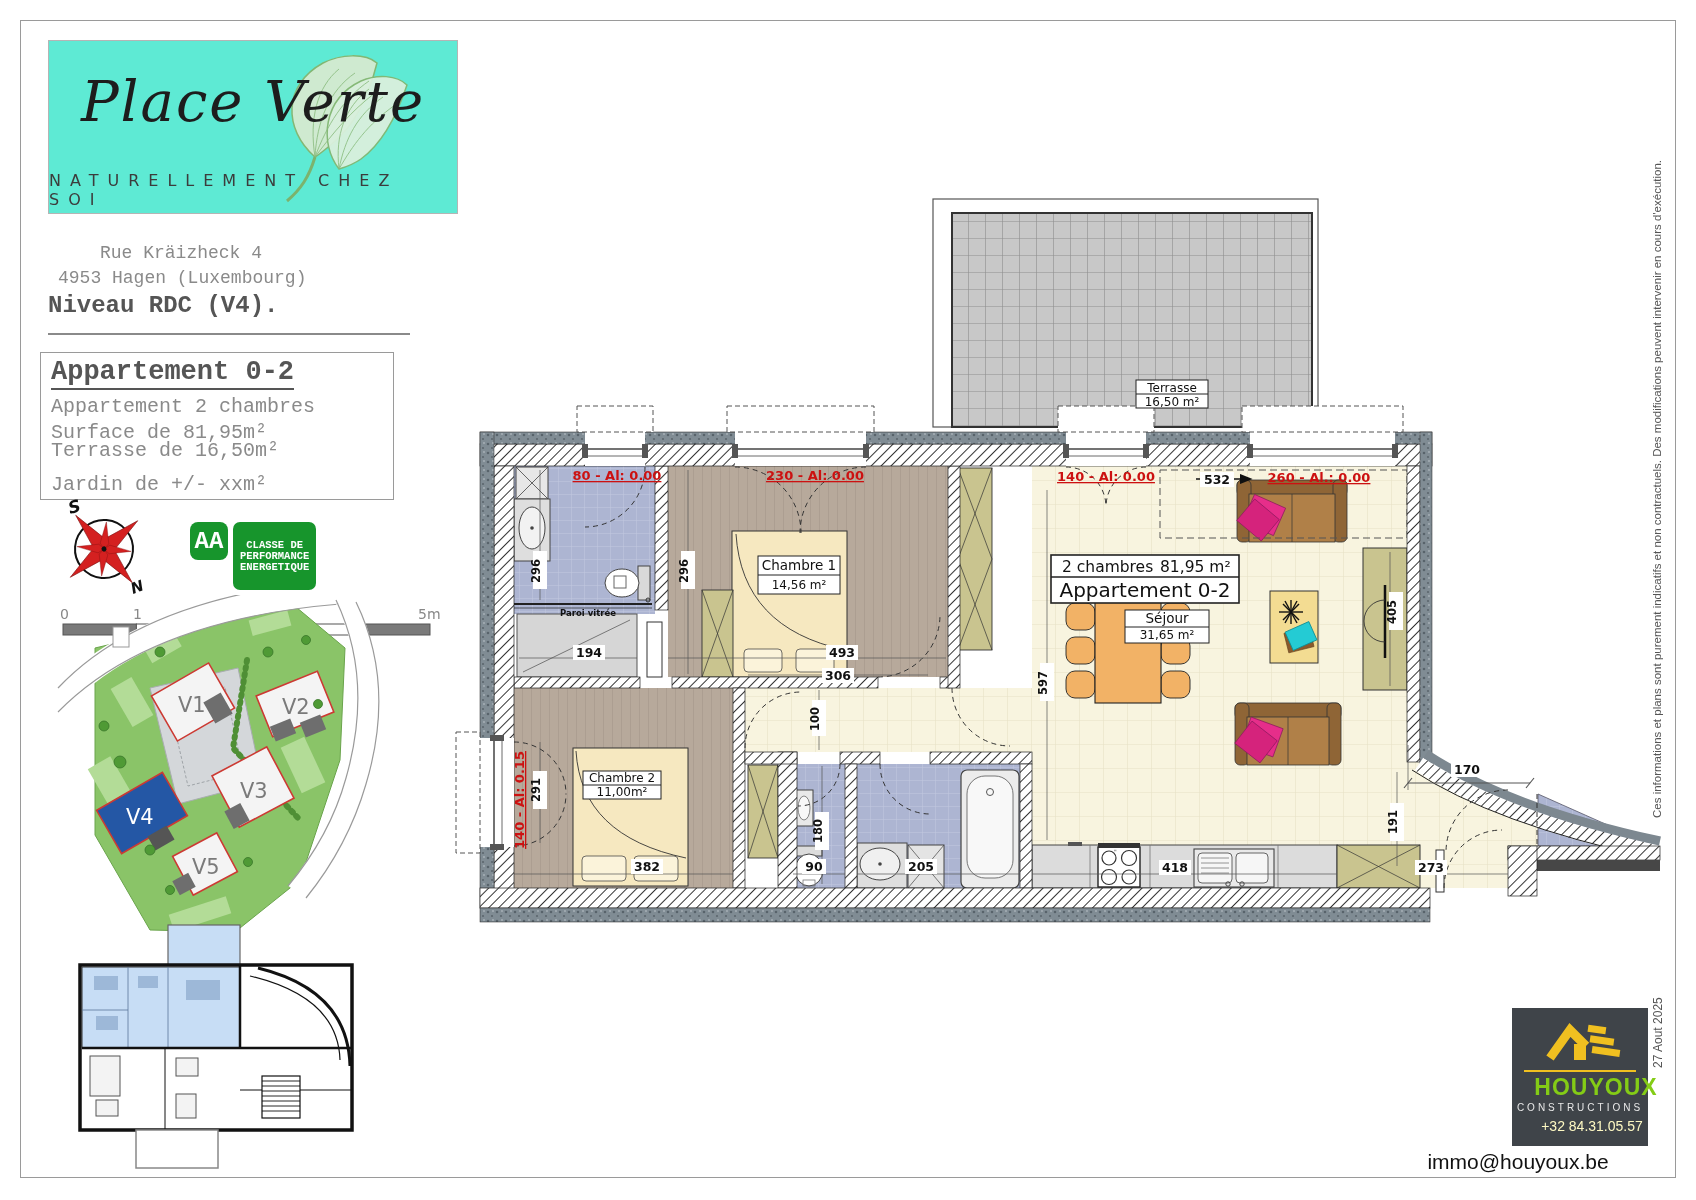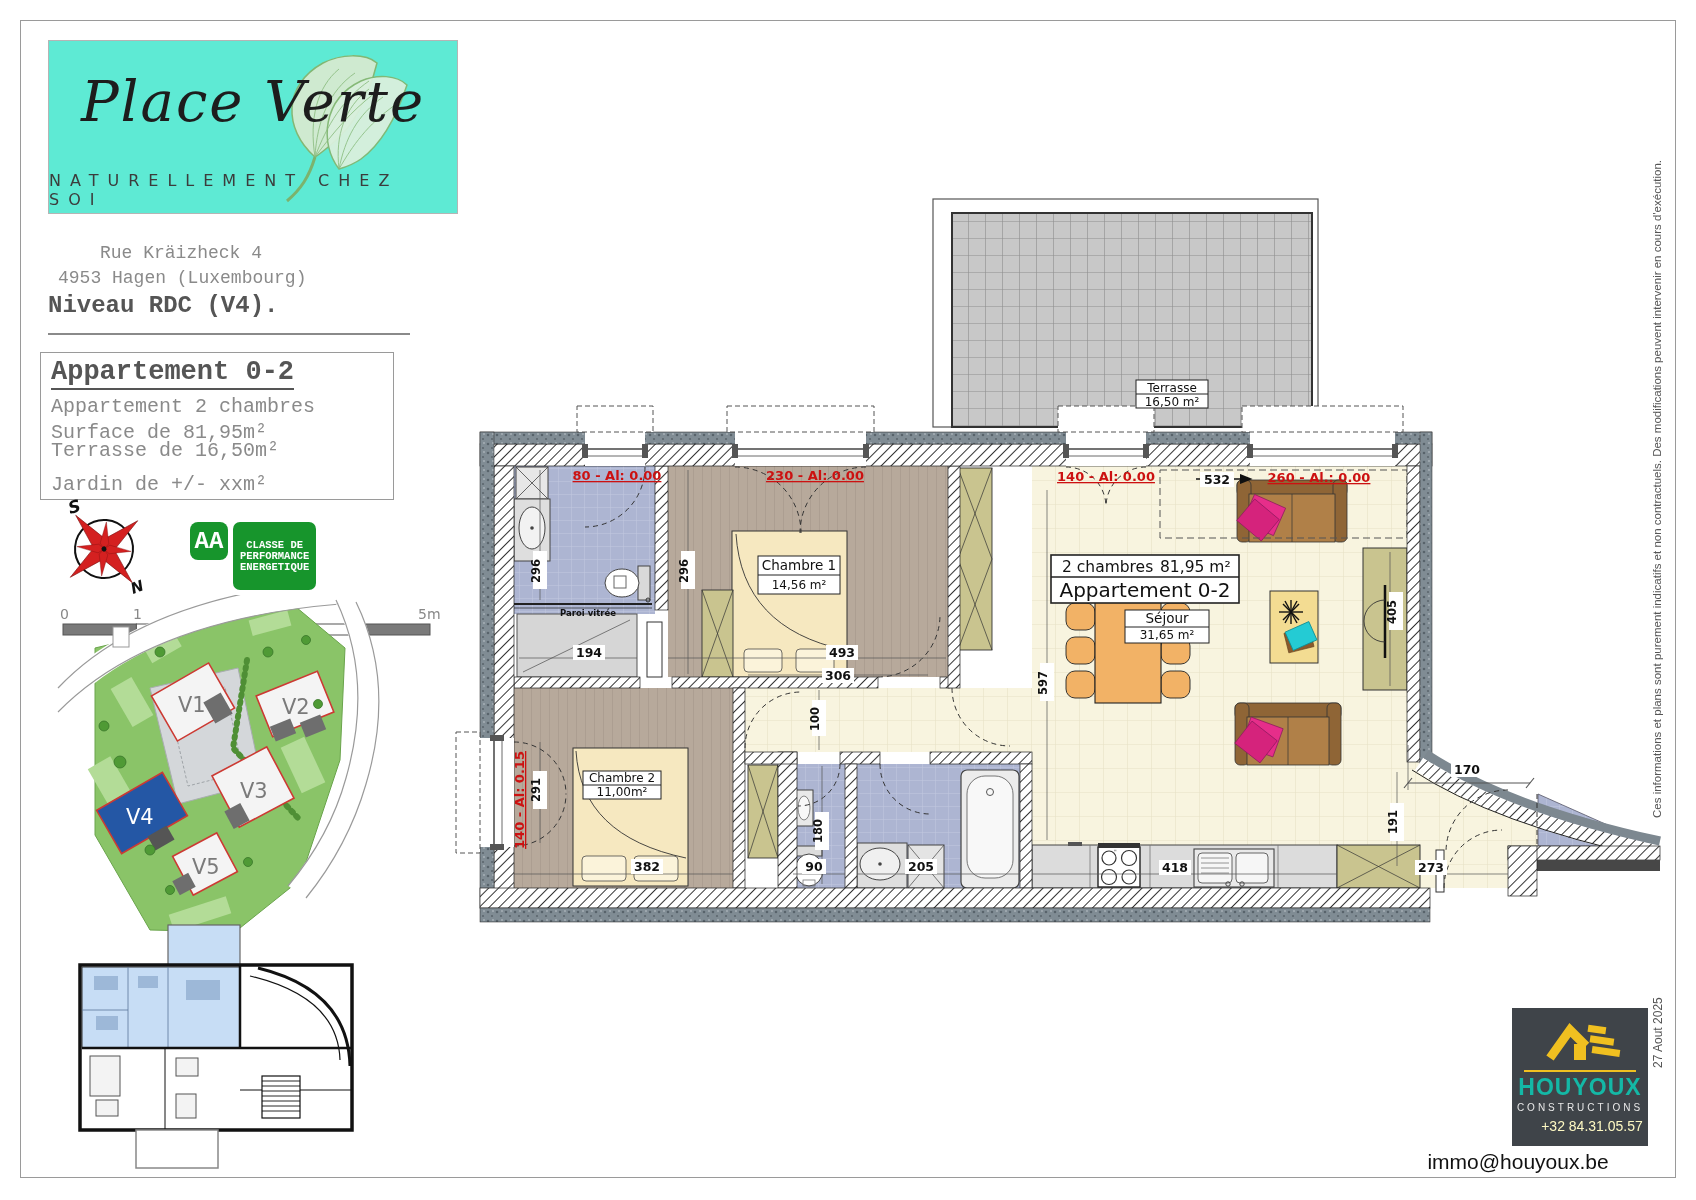--- a/index.html
+++ b/index.html
@@ -27,22 +27,22 @@
   .energy .aa{background:#17952c;color:#fff;border-radius:8px;width:38px;height:38px;
     display:flex;align-items:center;justify-content:center;font-weight:bold;font-size:24px;}
   .energy .lbl{background:#17952c;color:#fff;border-radius:7px;height:38px;padding:15px 7px;
     display:flex;flex-direction:column;justify-content:center;font-weight:bold;font-size:10.5px;line-height:11px;white-space:nowrap;}
   .disclaimer{left:1651px;top:818px;width:690px;transform:rotate(-90deg);transform-origin:0 0;
     font-size:11.5px;color:#555;white-space:nowrap;}
   .date-side{left:1651px;top:1068px;width:100px;transform:rotate(-90deg);transform-origin:0 0;
     font-size:12px;color:#555;white-space:nowrap;}
   .houyoux{left:1512px;top:1008px;width:136px;height:138px;background:#3f4449;text-align:center;}
   .houyoux .hline{position:absolute;left:12px;top:62px;width:112px;height:2px;background:#f0c020;}
-  .houyoux .hname{position:absolute;left:0;top:66px;width:100%;color:#14b8a6;font-weight:bold;
-    font-size:23px;letter-spacing:1px;font-family:"Liberation Sans",sans-serif;}
+  .houyoux .hname{position:absolute;left:0;top:66px;width:100%;color:#84cc16;font-weight:bold;
+    font-size:23px;letter-spacing:1px;font-family:"Liberation Sans",sans-serif;padding-left:16px;}
   .houyoux .hsub{position:absolute;left:0;top:94px;width:100%;color:#e8e8e8;font-size:10px;letter-spacing:3px;}
   .houyoux .hphone{position:absolute;left:12px;top:110px;width:100%;color:#fef9c3;font-size:14px;}
   .hemail{left:1388px;top:1150px;width:260px;text-align:center;font-size:21px;color:#111;}
   svg text{font-family:"DejaVu Sans",sans-serif;}
   .dim{font-size:12.5px;font-weight:bold;fill:#111;}
   .dimv{font-size:11.5px;font-weight:bold;fill:#111;}
   .red{font-size:13px;font-weight:bold;fill:#cc1111;text-decoration:underline;}
   .room1{font-size:13.5px;fill:#111;}
   .room2{font-size:12px;fill:#111;}
   .lotlbl{font-size:21px;fill:#7a7a7a;}

